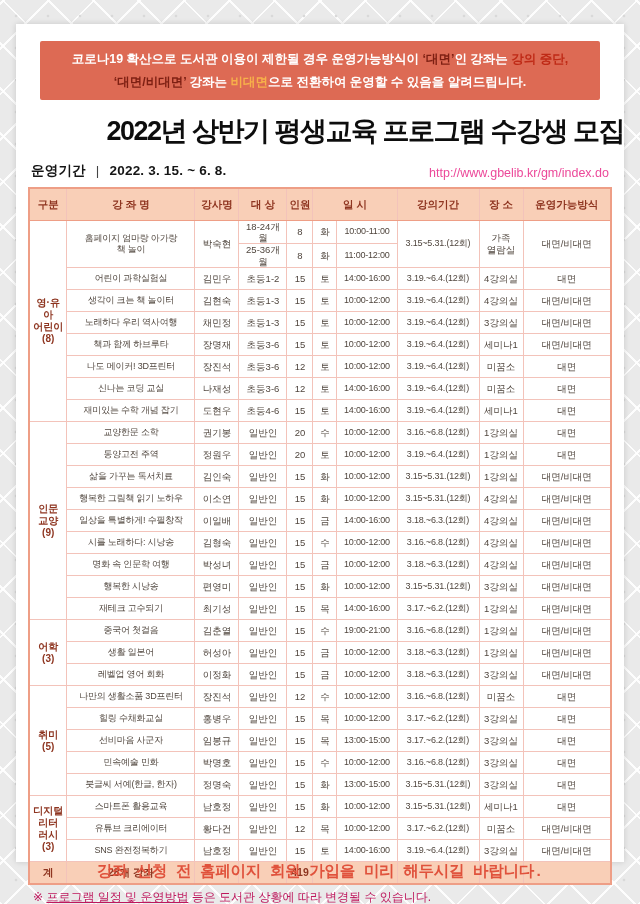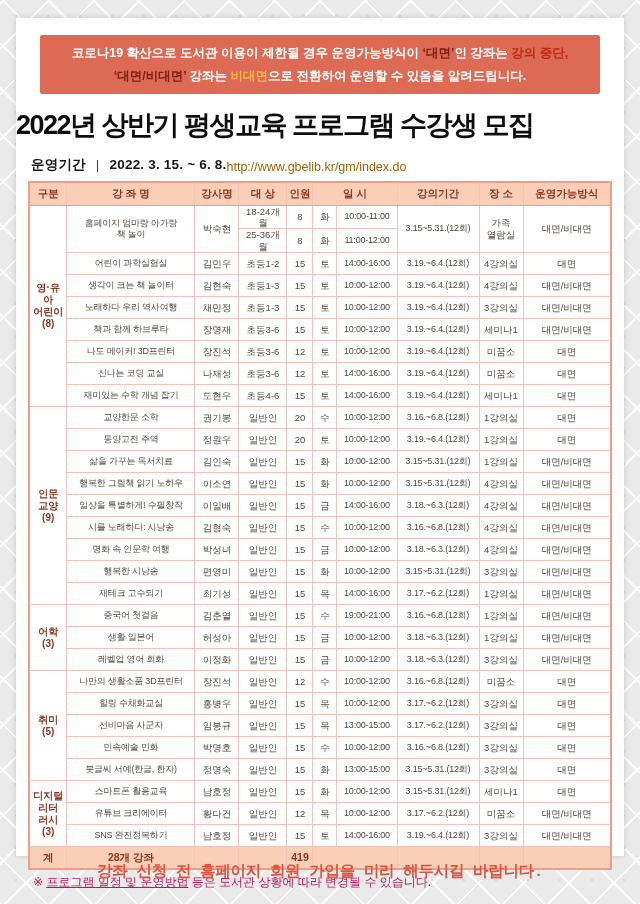--- a/index.html
+++ b/index.html
@@ -9,53 +9,53 @@
     font-family:"Liberation Sans","DejaVu Sans",sans-serif;
     background-color:#eaeaea;
     background-image:
       radial-gradient(circle, #d9d9d9 1.5px, transparent 1.6px),
       repeating-linear-gradient(45deg, rgba(255,255,255,.9) 0 2px, transparent 2px 32px),
       repeating-linear-gradient(-45deg, rgba(255,255,255,.9) 0 2px, transparent 2px 32px);
     background-size:32px 32px, auto, auto;
     overflow:hidden;
   }
   .card {
-    position:absolute; left:16px; top:18px; width:608px; height:838px;
+    position:absolute; left:16px; top:24px; width:608px; height:838px;
     background:#ffffff; box-shadow:0 0 6px rgba(0,0,0,.15);
   }
   .notice-box {
     margin:17px 24px 0; background:#dd6a54; border-radius:2px;
     padding:7px 4px; text-align:center;
     color:#ffffff; font-weight:bold; font-size:12.5px; line-height:1.8;
   }
   .seg-dark { color:#7d1f12; }
   .seg-crimson { color:#bf2a16; }
   .seg-orange { color:#f7b04a; }
   .page-title {
-    margin-top:13px; text-align:left;
+    margin-top:13px; text-align:right;
     font-size:27px; font-weight:800; color:#0d0d0d; letter-spacing:-1.5px;
   }
   .period-row {
-    display:flex; align-items:flex-end;
+    display:flex; justify-content:space-between; align-items:flex-end;
     margin:13px 15px 0;
   }
   .period { font-weight:bold; color:#151515; font-size:13.5px; letter-spacing:.2px; }
   .period .sep { margin:0 10px; font-weight:normal; color:#444; }
-  .url { font-size:12.5px; color:#a16207; }
+  .url { font-size:12.5px; color:#ec4899; }
   table.tbl {
     width:582px; margin:7px auto 0;
     border-collapse:collapse; table-layout:fixed;
     font-size:9.5px; color:#50463e;
   }
   table.tbl { border:2px solid #ee9e86; }
   .tbl th, .tbl td {
     border:1px solid #f3c3ba; text-align:center;
     padding:0 2px; line-height:1.2; overflow:hidden;
   }
-  .tbl thead tr { height:23px; }
+  .tbl thead tr { height:32px; }
   .tbl thead th {
     background:#f9cfb7; color:#8e3520; font-size:10.5px; font-weight:bold;
     border-bottom:1.5px solid #ee9e86;
   }
   .tbl tbody tr { height:22px; }
   .c-section { color:#8e3520; font-weight:bold; font-size:10px; white-space:pre-line; line-height:1.2; }
   .c-title { text-align:left; padding-left:7px; font-size:9px; letter-spacing:-.2px; }
   .c-num { font-size:9px; white-space:nowrap; letter-spacing:-.2px; }
   .pre { white-space:pre-line; }
   .total-row { height:24px; }

